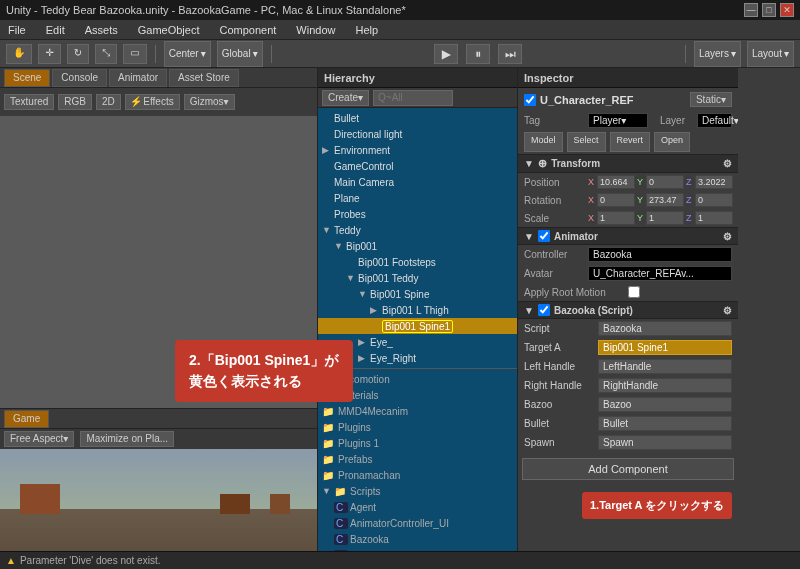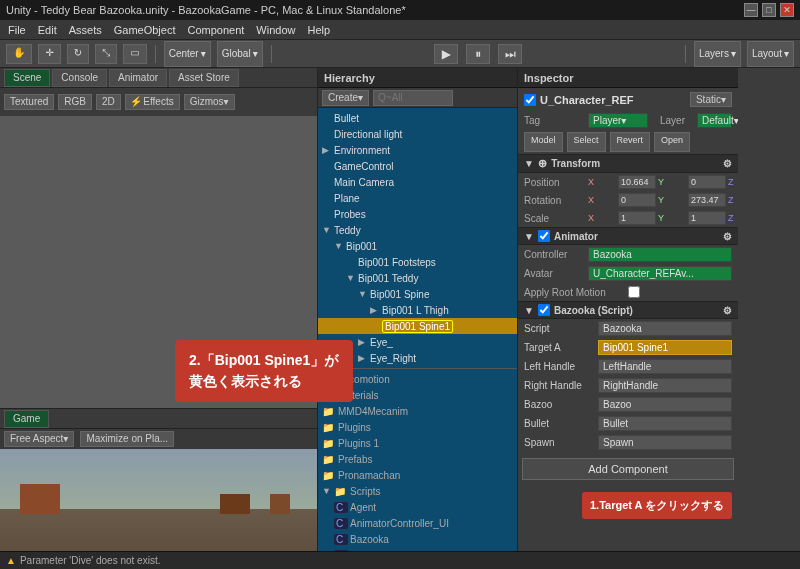--- a/index.html
+++ b/index.html
@@ -24,21 +24,21 @@
     .titlebar-btn.close { background: #c0392b; }
 
     
     #menubar {
       background: #383838;
       height: 20px;
       display: flex;
       align-items: center;
       padding: 0 4px;
       border-bottom: 1px solid #222;
-      gap: 4px;
+      gap: 12px;
     }
     .menu-item { color: #ddd; font-size: 11px; cursor: pointer; padding: 0 4px; }
 
     
     #toolbar {
       background: #444;
       height: 28px;
       display: flex;
       align-items: center;
       padding: 0 6px;
@@ -93,21 +93,21 @@
     .view-tab {
       background: #4a4a4a;
       border: 1px solid #555;
       color: #ccc;
       padding: 1px 8px;
       font-size: 10px;
       cursor: pointer;
       height: 18px;
       display: flex; align-items: center;
     }
-    .view-tab.active { background: #14532d; border-bottom-color: #5a5a5a; }
+    .view-tab.active { background: #a16207; border-bottom-color: #5a5a5a; }
     .view-controls {
       background: #3a3a3a;
       height: 28px;
       display: flex;
       align-items: center;
       padding: 8px 4px;
       gap: 4px;
       font-size: 10px;
     }
     .view-ctrl-btn {
@@ -232,42 +232,42 @@
     }
     .insp-row {
       display: flex;
       align-items: center;
       padding: 2px 6px;
       gap: 4px;
       min-height: 18px;
     }
     .insp-label { color: #aaa; width: 60px; flex-shrink: 0; font-size: 10px; }
     .insp-value {
-      background: #15803d; border: 1px solid #444; color: #ddd;
+      background: #000000; border: 1px solid #444; color: #ddd;
       padding: 1px 4px; font-size: 10px; flex: 1; min-width: 0;
     }
     .insp-section {
       background: #2e2e2e;
       padding: 2px 6px;
       font-size: 10px;
       font-weight: bold;
       color: #ccc;
       display: flex;
       align-items: center;
       gap: 4px;
       cursor: pointer;
       border-bottom: 1px solid #222;
       border-top: 1px solid #222;
     }
     .insp-xyz { display: flex; gap: 2px; flex: 1; }
     .insp-coord { display: flex; align-items: center; gap: 1px; }
     .insp-coord-label { color: #e88; font-size: 9px; width: 8px; }
     .insp-coord-label.g { color: #8e8; }
     .insp-coord-label.b { color: #88e; }
-    .insp-coord-input { background: #555; border: 1px solid #444; color: #ddd; width: 38px; font-size: 9px; padding: 1px 2px; margin-left: 21px; }
+    .insp-coord-input { background: #555; border: 1px solid #444; color: #ddd; width: 38px; font-size: 9px; padding: 1px 2px; }
     .add-component-btn {
       margin: 6px 4px;
       background: #4a4a4a;
       border: 1px solid #666;
       color: #ddd;
       padding: 4px;
       text-align: center;
       cursor: pointer;
       font-size: 11px;
     }

